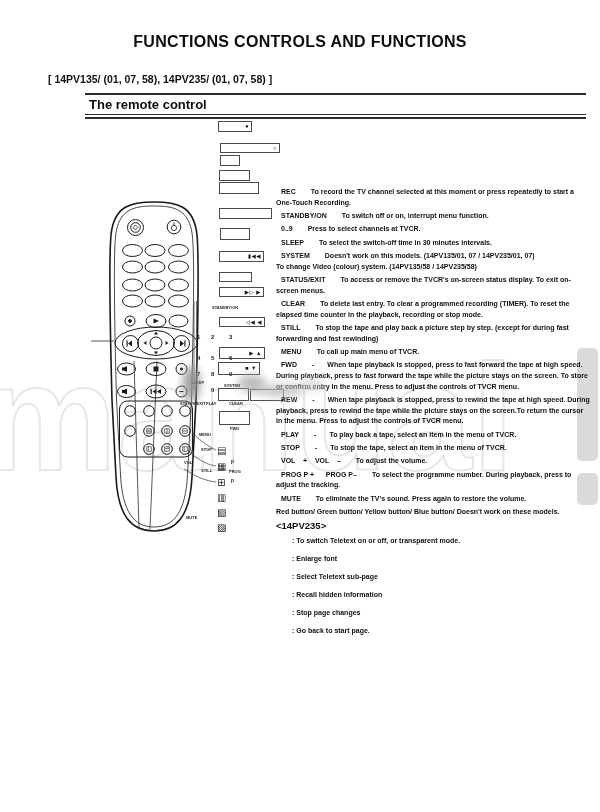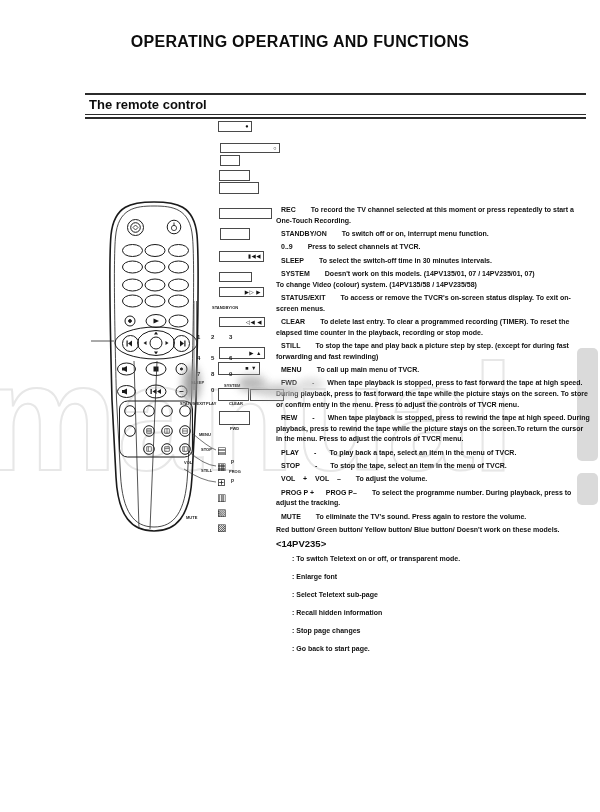--- a/index.html
+++ b/index.html
@@ -27,40 +27,41 @@
   
   .figure{position:absolute;left:80px;top:113px;width:215px;height:445px;z-index:2;}
   .remote-svg{position:absolute;left:8px;top:79px;}
   .overlay-svg{position:absolute;left:0;top:0;}
   .cbox{position:absolute;border:1px solid #4a4a4a;background:#fff;}
   .cbox span{position:absolute;right:2px;top:0;bottom:0;font-size:5.5px;line-height:inherit;
              display:flex;align-items:center;color:#111;letter-spacing:.5px;}
   .clabel{position:absolute;color:#222;white-space:pre;line-height:1;}
   .tticon{position:absolute;font-size:10px;line-height:1;color:#222;font-weight:normal;}
   
-  .entries{position:absolute;left:276px;top:205px;width:314px;z-index:2;
+  .entries{position:absolute;left:276px;top:187px;width:314px;z-index:2;
            font-size:7px;line-height:10.6px;color:#101010;}
   .entries p{margin:0 0 2.8px;text-indent:5px;}
   .entries .term{white-space:pre;padding-right:15px;}
   .entries .dash{padding-right:13px;}
   .entries .desc2{display:block;text-indent:0;}
   .entries p.plain{text-indent:0;}
   .entries p.heading{font-size:9.5px;margin:3px 0 5px;text-indent:0;}
   .entries p.colon{text-indent:16px;margin:0 0 7.4px;}
 </style>
 </head>
 <body>
 
 <div class="page">
 
   <div class="wm-word">manual</div>
   <div class="wm-bar"></div>
   <div class="wm-dot"></div>
 
-  <div class="title">OPERATING OPERATING AND FUNCTIONS</div>
+  <div class="title">FUNCTIONS CONTROLS AND FUNCTIONS</div>
+  <div class="models">[ 14PV135/ (01, 07, 58), 14PV235/ (01, 07, 58) ]</div>
   <div class="section-bar">
     <span class="txt">The remote control</span>
     <div class="l1"></div>
     <div class="l2"></div>
   </div>
 
   <div class="figure">
 
     <svg class="remote-svg" width="130" height="348" viewBox="-10 -3 130 348">
       <g fill="none" stroke="#1a1a1a" stroke-width="1.6">

